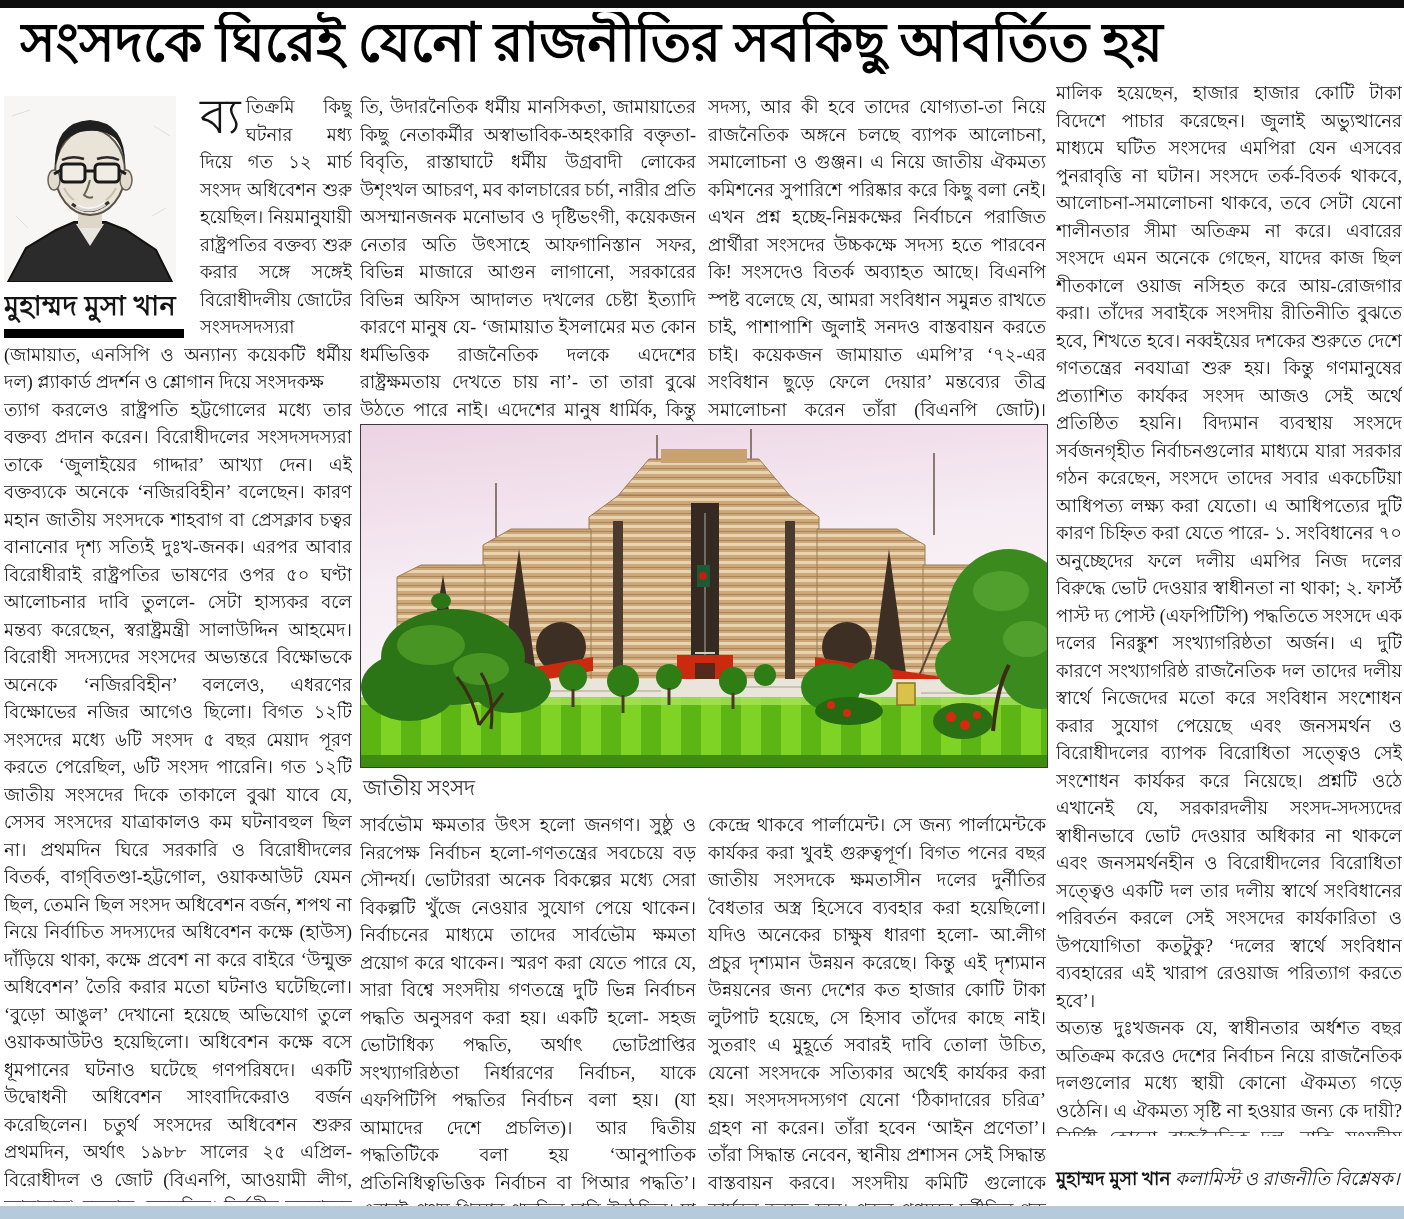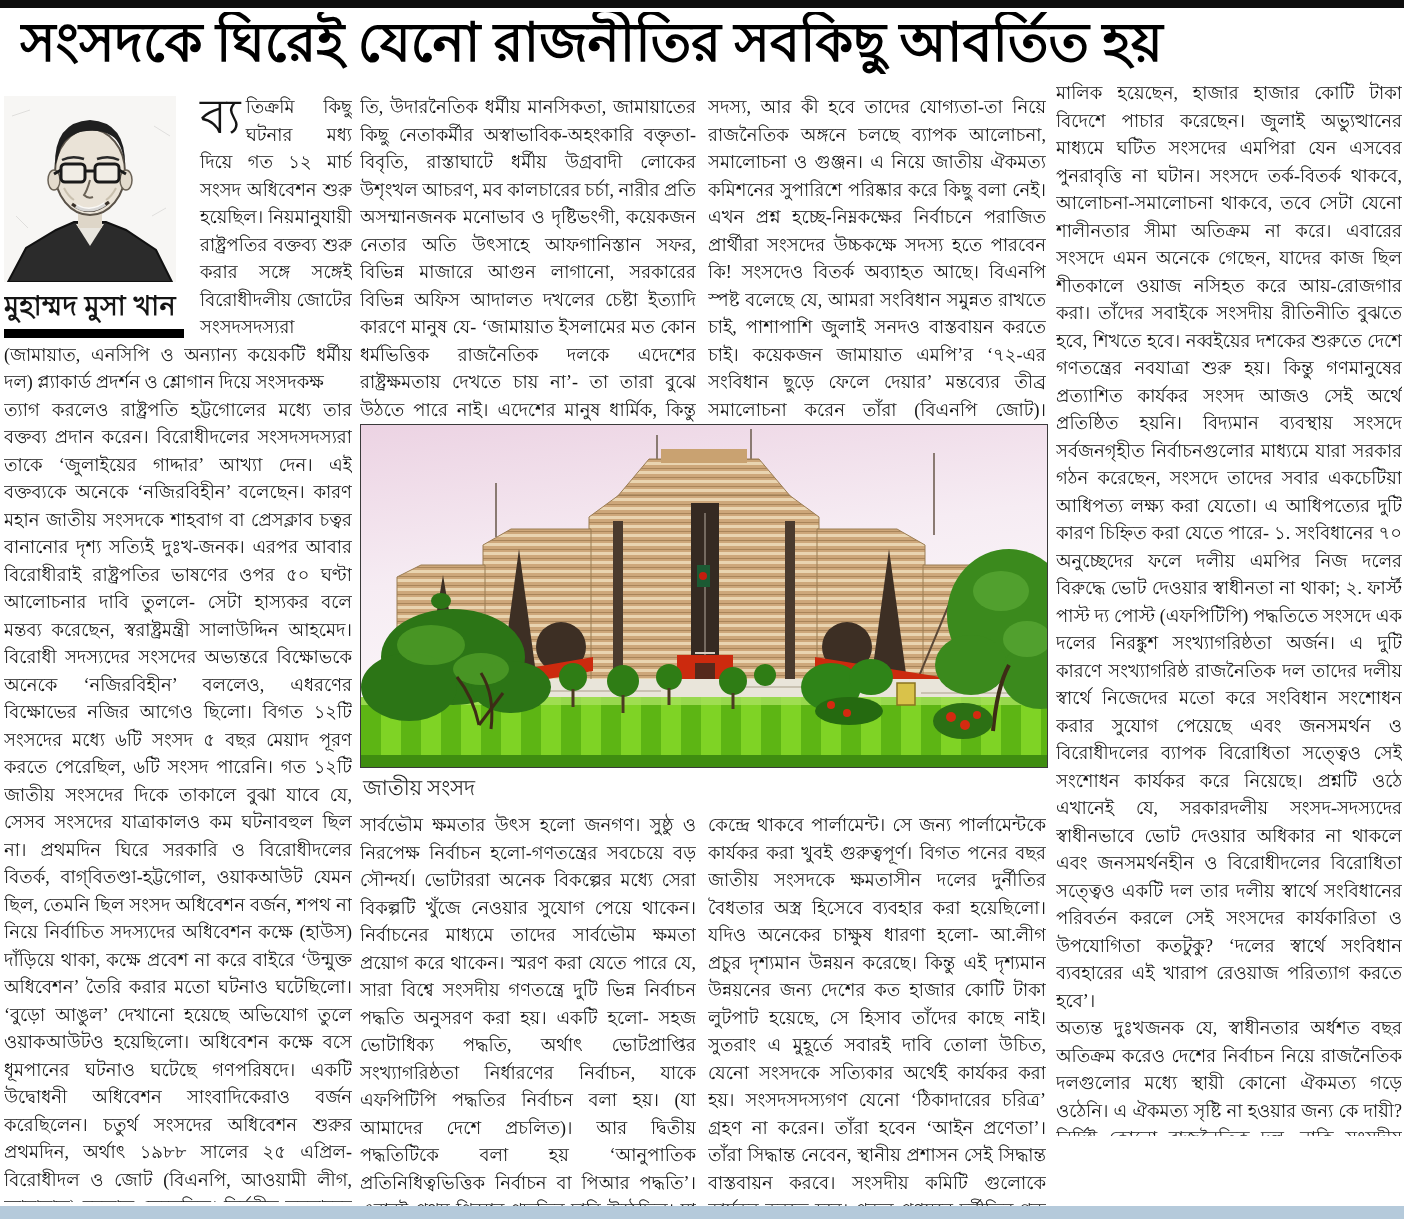--- a/index.html
+++ b/index.html
@@ -261,16 +261,21 @@
 
   <div id="col3bot" class="col">
     <p>কেন্দ্রে থাকবে পার্লামেন্ট। সে জন্য পার্লামেন্টকে কার্যকর করা খুবই গুরুত্বপূর্ণ। বিগত পনের বছর জাতীয় সংসদকে ক্ষমতাসীন দলের দুর্নীতির বৈধতার অস্ত্র হিসেবে ব্যবহার করা হয়েছিলো। যদিও অনেকের চাক্ষুষ ধারণা হলো- আ.লীগ প্রচুর দৃশ্যমান উন্নয়ন করেছে। কিন্তু এই দৃশ্যমান উন্নয়নের জন্য দেশের কত হাজার কোটি টাকা লুটপাট হয়েছে, সে হিসাব তাঁদের কাছে নাই। সুতরাং এ মুহূর্তে সবারই দাবি তোলা উচিত, যেনো সংসদকে সত্যিকার অর্থেই কার্যকর করা হয়। সংসদসদস্যগণ যেনো ‘ঠিকাদারের চরিত্র’ গ্রহণ না করেন। তাঁরা হবেন ‘আইন প্রণেতা’। তাঁরা সিদ্ধান্ত নেবেন, স্থানীয় প্রশাসন সেই সিদ্ধান্ত বাস্তবায়ন করবে। সংসদীয় কমিটি গুলোকে কার্যকর করতে হবে। প্রকল্প প্রণয়নে দুর্নীতির গন্ধ পাওয়া গেলে সেই মন্ত্রী ও মন্ত্রণালয়কে বিচারের কাঠগড়ায় দাঁড় করাতে হবে। সংসদের মাধ্যমেই দেশে আইনের শাসন প্রতিষ্ঠার চিন্তা করতে হবে, দেশকে দুর্নীতিমুক্ত করার চিন্তা করতে হবে, দুর্নীতিবাজ-সন্ত্রাসী-চাঁদাবাজদের উৎখাতের কথা এমপিদের মুখ দিয়ে উচ্চারণ করতে হবে। এমপি-মন্ত্রীদের পেছনে যেনো সন্ত্রাসী- চাঁদাবাজদের ছবি দেখা না যায়। নতুন বাংলাদেশে মানুষ এমনটা চায়। অতীতে আমরা দেখেছি, এমপি-মন্ত্রীরা হাজার কোটি টাকার</p>
   </div>
 
   <div id="col4" class="col">
     <p>মালিক হয়েছেন, হাজার হাজার কোটি টাকা বিদেশে পাচার করেছেন। জুলাই অভ্যুত্থানের মাধ্যমে ঘটিত সংসদের এমপিরা যেন এসবের পুনরাবৃত্তি না ঘটান। সংসদে তর্ক-বিতর্ক থাকবে, আলোচনা-সমালোচনা থাকবে, তবে সেটা যেনো শালীনতার সীমা অতিক্রম না করে। এবারের সংসদে এমন অনেকে গেছেন, যাদের কাজ ছিল শীতকালে ওয়াজ নসিহত করে আয়-রোজগার করা। তাঁদের সবাইকে সংসদীয় রীতিনীতি বুঝতে হবে, শিখতে হবে। নব্বইয়ের দশকের শুরুতে দেশে গণতন্ত্রের নবযাত্রা শুরু হয়। কিন্তু গণমানুষের প্রত্যাশিত কার্যকর সংসদ আজও সেই অর্থে প্রতিষ্ঠিত হয়নি। বিদ্যমান ব্যবস্থায় সংসদে সর্বজনগৃহীত নির্বাচনগুলোর মাধ্যমে যারা সরকার গঠন করেছেন, সংসদে তাদের সবার একচেটিয়া আধিপত্য লক্ষ্য করা যেতো। এ আধিপত্যের দুটি কারণ চিহ্নিত করা যেতে পারে- ১. সংবিধানের ৭০ অনুচ্ছেদের ফলে দলীয় এমপির নিজ দলের বিরুদ্ধে ভোট দেওয়ার স্বাধীনতা না থাকা; ২. ফার্স্ট পাস্ট দ্য পোস্ট (এফপিটিপি) পদ্ধতিতে সংসদে এক দলের নিরঙ্কুশ সংখ্যাগরিষ্ঠতা অর্জন। এ দুটি কারণে সংখ্যাগরিষ্ঠ রাজনৈতিক দল তাদের দলীয় স্বার্থে নিজেদের মতো করে সংবিধান সংশোধন করার সুযোগ পেয়েছে এবং জনসমর্থন ও বিরোধীদলের ব্যাপক বিরোধিতা সত্ত্বেও সেই সংশোধন কার্যকর করে নিয়েছে। প্রশ্নটি ওঠে এখানেই যে, সরকারদলীয় সংসদ-সদস্যদের স্বাধীনভাবে ভোট দেওয়ার অধিকার না থাকলে এবং জনসমর্থনহীন ও বিরোধীদলের বিরোধিতা সত্ত্বেও একটি দল তার দলীয় স্বার্থে সংবিধানের পরিবর্তন করলে সেই সংসদের কার্যকারিতা ও উপযোগিতা কতটুকু? ‘দলের স্বার্থে সংবিধান ব্যবহারের এই খারাপ রেওয়াজ পরিত্যাগ করতে হবে’।</p>
     <p>অত্যন্ত দুঃখজনক যে, স্বাধীনতার অর্ধশত বছর অতিক্রম করেও দেশের নির্বাচন নিয়ে রাজনৈতিক দলগুলোর মধ্যে স্থায়ী কোনো ঐকমত্য গড়ে ওঠেনি। এ ঐকমত্য সৃষ্টি না হওয়ার জন্য কে দায়ী? নির্দিষ্ট কোনো রাজনৈতিক দল, নাকি সংসদীয় গণতন্ত্রের ত্রুটিপূর্ণ পদ্ধতি! সে বিষয়টি আমাদের বুঝতে হবে। পিআর পদ্ধতি যে আমাদের দেশের জন্য খুবই টেকসই হবে- তার কোন গ্যারান্টি নেই। অবশেষে বলা যায়, পৃথিবী সামনে এগিয়ে চলছে। তথ্যপ্রযুক্তি এখন আকাশ ছোঁয়া। প্রযুক্তির ছোঁয়াতে সবকিছুই পরিবর্তন হচ্ছে দ্রুত। বাংলাদেশ এগিয়ে চলেছে। অগ্রগতির এ ধারা অব্যাহত রাখতে হলে রাজনীতিতে প্রকৃত গণতন্ত্রের চর্চা বাড়াতে হবে। দেশে সুস্থ রাজনীতি থাকতে হবে। অংশগ্রহণমূলক ও গ্রহণযোগ্য নির্বাচন ছাড়া সুস্থ রাজনীতি থাকতে পারে না। বিরোধিতার খাতিরে বিরোধিতা করার মানসিকতা বাদ দিতে হবে। যা কিছু করবেন, দেশ ও মানুষের স্বার্থে করবেন। দেশকে পেছনের দিকে নিয়ে যাওয়ার চিন্তা করবেন না। তথ্যপ্রযুক্তির নির্ভর ভবিষ্যৎ বাংলাদেশের দিকেই আমাদের এগিয়ে যেতে হবে। ব্যর্থ রাষ্ট্র পাকিস্তান বা আফগানিস্তান- আমাদের আদর্শ হতে পারেনা। আমাদের আদর্শ হবে- মালয়েশিয়া, ইন্দোনেশিয়া, তুরস্ক প্রভৃতি উন্নত দেশ। আমরা আশা করি, সবপক্ষ গণতান্ত্রিক সহনশীলতার পরিচয় দিয়ে সংসদকে কার্যকর ও অর্থবহ করতে হবে। দেশের ১৮ কোটি মানুষের স্বার্থেই আমাদের সম্মানিত সংসদসদস্যদের যাবতীয় আচরণ ও কার্যক্রম পরিচালনা করতে হবে।</p>
   </div>
 
+  <div class="credit">
+    <span class="credit-name">মুহাম্মদ মুসা খান</span>
+    <span> </span>
+    <span class="credit-role">কলামিস্ট ও রাজনীতি বিশ্লেষক।</span>
+  </div>
 
   <div class="bottombar"></div>
 
 </div>
 
 </body></html>

